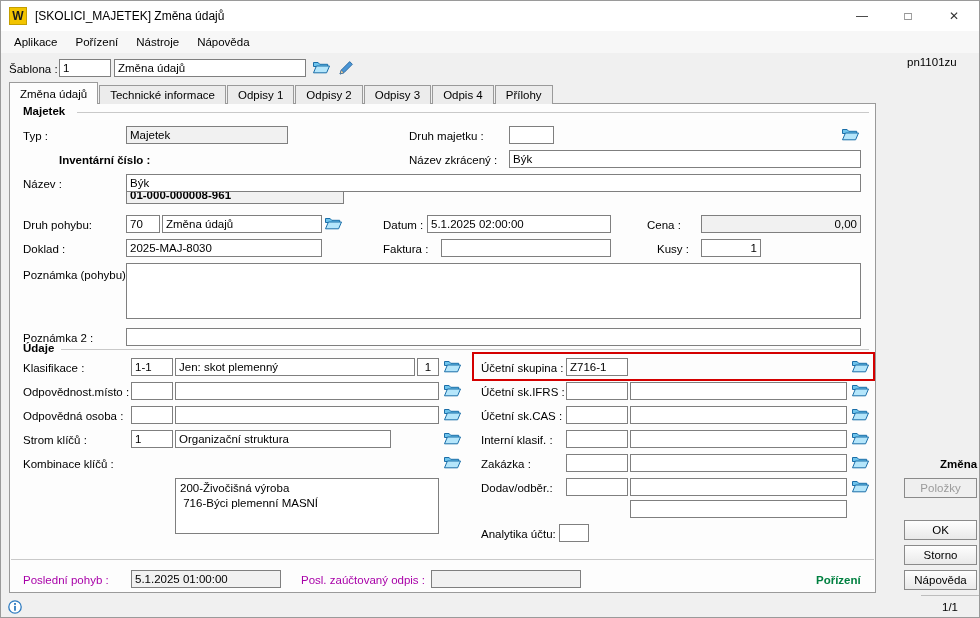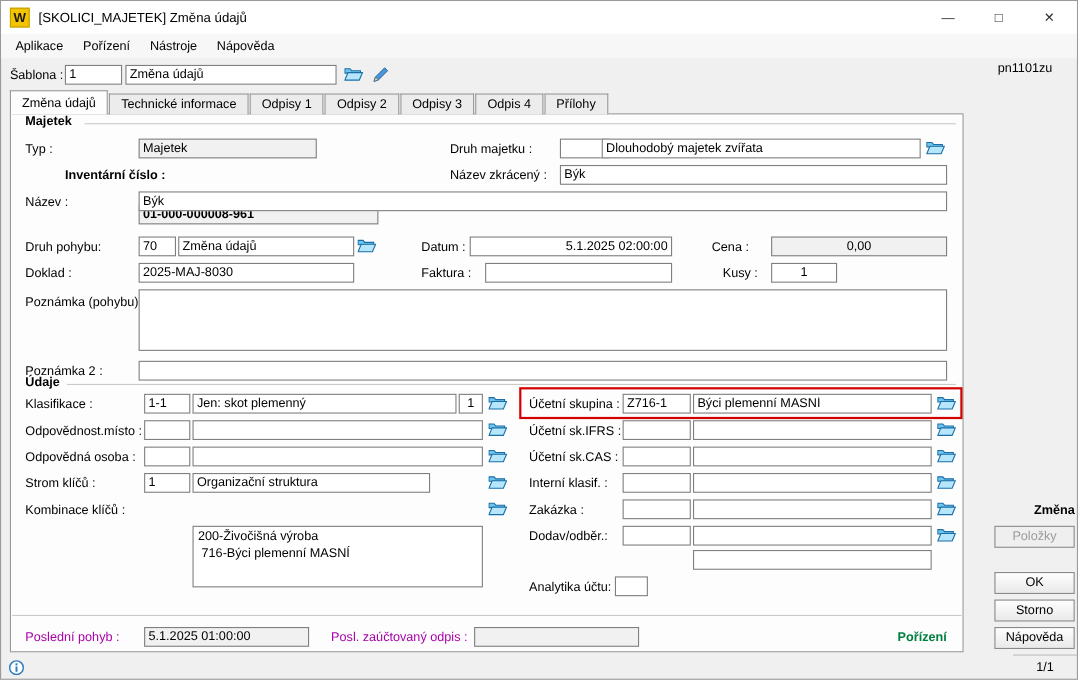--- a/index.html
+++ b/index.html
@@ -24,21 +24,21 @@
   .menu-item { padding:0 9px; height:22px; line-height:22px; }
 
   
   .lbl { position:absolute; white-space:nowrap; line-height:14px; }
   .lbl.bold { font-weight:bold;padding-left:36px; }
   .lbl.magenta { color:var(--magenta-label,#a800a8); }
   .lbl.green { color:var(--status-green,#00813c); font-weight:bold; }
   .field { position:absolute; height:18px; border:1px solid #7f7f7f; background:#fff;
            font-family:inherit; font-size:11.5px; padding:0 3px; color:#000; }
   .field.ro { background:#f1f1f1; }
-  .field.num { text-align:center; }
+  .field.num { text-align:right; }
   .field.ctr { text-align:center; padding:0 1px; }
   .field.bold { font-weight:bold;margin-top:36px; }
   .ta { position:absolute; border:1px solid #7f7f7f; background:#fff; font-family:inherit;
         font-size:11.5px; padding:2px 4px; resize:none; overflow:hidden; line-height:15px; }
   .icon-btn { position:absolute; width:18px; height:15px; cursor:pointer; line-height:0; }
   .group-title { position:absolute; font-weight:bold; white-space:nowrap; }
   .hline { position:absolute; height:1px; background:#c9c9c9; }
 
   
   .tabs { position:absolute; left:8px; top:82px; height:21px; display:flex; align-items:flex-end; z-index:3; }
@@ -112,21 +112,20 @@
 
   <div class="overlay">
 
     <span class="group-title" style="left:22px;top:104px">Majetek</span>
     <div class="hline" style="left:76px;top:111px;width:792px"></div>
 
     <span class="lbl" style="left:22px;top:128px">Typ :</span>
     <input class="field ro" readonly="" style="left: 125px; top: 125px; width: 162px;" value="Majetek">
     <span class="lbl" style="left:408px;top:128px">Druh majetku :</span>
     <input class="field" style="left: 508px; top: 125px; width: 36px; padding-left: 40px;" value="DMZ">
-    <input class="field" style="left: 546px; top: 125px; width: 290px;" value="Dlouhodobý majetek zvířata">
     <span class="icon-btn" style="left:841px;top:126px"><svg width="17" height="14" viewBox="0 0 17 14">
           <path d="M0.5 2.5 h4.6 l1.6 1.8 h8 v2.2 h-14.2 z" fill="#6fc4ec" stroke="#1a6ea8" stroke-width="1"></path>
           <path d="M0.5 12.8 L3.4 6 h13.1 l-2.9 6.8 z" fill="#b5e6fb" stroke="#1a6ea8" stroke-width="1"></path>
         </svg></span>
 
     <span class="lbl bold" style="left:22px;top:152px">Inventární číslo :</span>
     <input class="field ro bold" readonly="" style="left: 125px; top: 149px; width: 218px;" value="01-000-000008-961">
     <span class="lbl" style="left:408px;top:152px">Název zkrácený :</span>
     <input class="field" style="left: 508px; top: 149px; width: 352px;" value="Býk">
 
@@ -134,21 +133,21 @@
     <input class="field" style="left: 125px; top: 173px; width: 735px;" value="Býk">
 
     <span class="lbl" style="left:22px;top:217px">Druh pohybu:</span>
     <input class="field" style="left: 125px; top: 214px; width: 34px;" value="70">
     <input class="field" style="left: 161px; top: 214px; width: 160px;" value="Změna údajů">
     <span class="icon-btn" style="left:324px;top:215px"><svg width="17" height="14" viewBox="0 0 17 14">
           <path d="M0.5 2.5 h4.6 l1.6 1.8 h8 v2.2 h-14.2 z" fill="#6fc4ec" stroke="#1a6ea8" stroke-width="1"></path>
           <path d="M0.5 12.8 L3.4 6 h13.1 l-2.9 6.8 z" fill="#b5e6fb" stroke="#1a6ea8" stroke-width="1"></path>
         </svg></span>
     <span class="lbl" style="left:382px;top:217px">Datum :</span>
-    <input class="field" style="left: 426px; top: 214px; width: 184px; text-align: right;" value="5.1.2025 02:00:00">
+    <input class="field" style="left: 426px; top: 214px; width: 184px;" value="5.1.2025 02:00:00">
     <span class="lbl" style="left:646px;top:217px">Cena :</span>
     <input class="field ro num" readonly="" style="left: 700px; top: 214px; width: 160px;" value="0,00">
 
     <span class="lbl" style="left:22px;top:241px">Doklad :</span>
     <input class="field" style="left: 125px; top: 238px; width: 196px;" value="2025-MAJ-8030">
     <span class="lbl" style="left:382px;top:241px">Faktura :</span>
     <input class="field" style="left: 440px; top: 238px; width: 170px;" value="">
     <span class="lbl" style="left:656px;top:241px">Kusy :</span>
     <input class="field num" style="left: 700px; top: 238px; width: 60px;" value="1">
 
@@ -199,21 +198,20 @@
           <path d="M0.5 2.5 h4.6 l1.6 1.8 h8 v2.2 h-14.2 z" fill="#6fc4ec" stroke="#1a6ea8" stroke-width="1"></path>
           <path d="M0.5 12.8 L3.4 6 h13.1 l-2.9 6.8 z" fill="#b5e6fb" stroke="#1a6ea8" stroke-width="1"></path>
         </svg></span>
 
     <textarea class="ta" readonly="" style="left: 174px; top: 477px; width: 264px; height: 56px;">200-Živočišná výroba
  716-Býci plemenní MASNÍ</textarea>
 
     <div class="highlight-box" style="left:471px;top:351px;width:403px;height:29px"></div>
     <span class="lbl" style="left:480px;top:360px">Účetní skupina :</span>
     <input class="field" style="left: 565px; top: 357px; width: 62px;" value="Z716-1">
-    <input class="field" style="left: 629px; top: 357px; width: 217px;" value="Býci plemenní MASNÍ">
     <span class="icon-btn" style="left:851px;top:358px"><svg width="17" height="14" viewBox="0 0 17 14">
           <path d="M0.5 2.5 h4.6 l1.6 1.8 h8 v2.2 h-14.2 z" fill="#6fc4ec" stroke="#1a6ea8" stroke-width="1"></path>
           <path d="M0.5 12.8 L3.4 6 h13.1 l-2.9 6.8 z" fill="#b5e6fb" stroke="#1a6ea8" stroke-width="1"></path>
         </svg></span>
 
     <span class="lbl" style="left:480px;top:384px">Účetní sk.IFRS :</span>
     <input class="field" style="left: 565px; top: 381px; width: 62px;" value="">
     <input class="field" style="left: 629px; top: 381px; width: 217px;" value="">
     <span class="icon-btn" style="left:851px;top:382px"><svg width="17" height="14" viewBox="0 0 17 14">
           <path d="M0.5 2.5 h4.6 l1.6 1.8 h8 v2.2 h-14.2 z" fill="#6fc4ec" stroke="#1a6ea8" stroke-width="1"></path>

